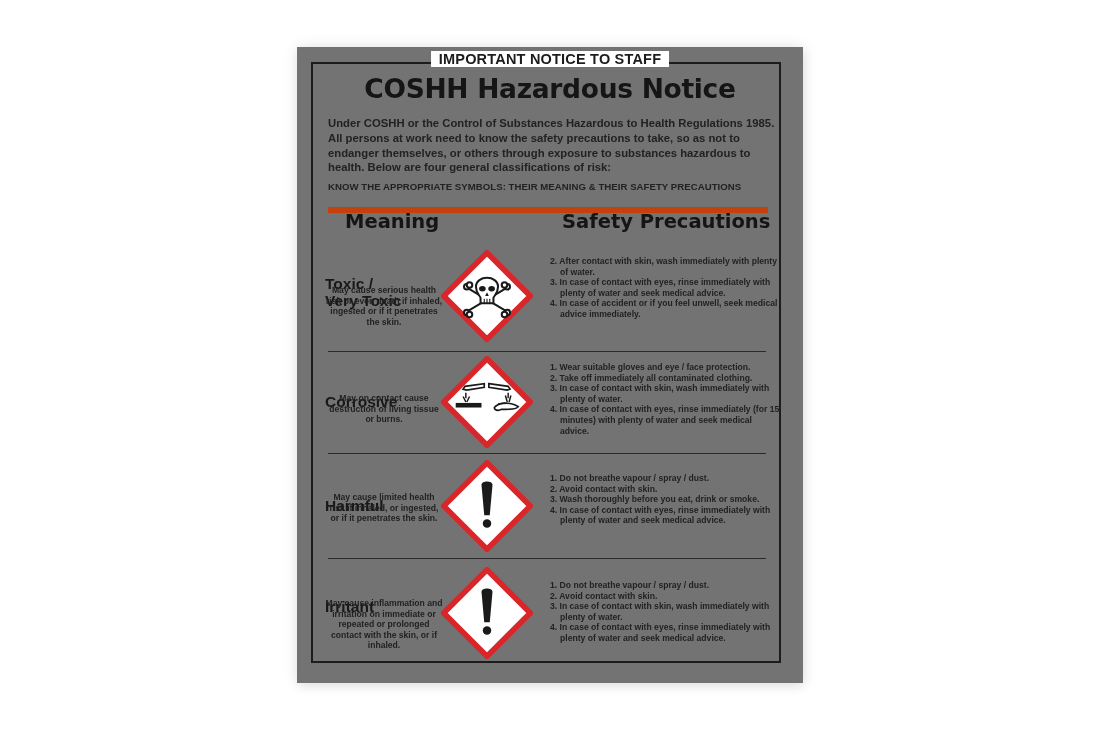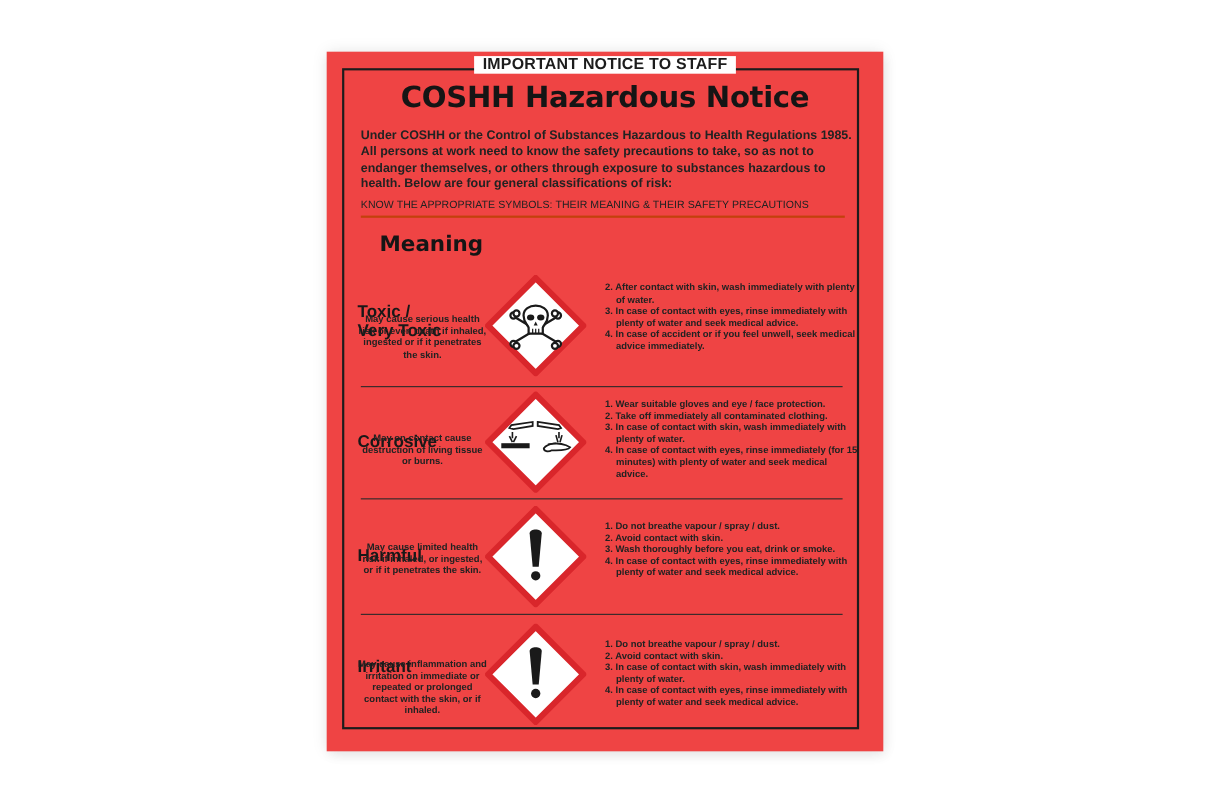--- a/index.html
+++ b/index.html
@@ -2,21 +2,21 @@
 <html><head>
 <meta charset="utf-8">
 <style>
   html, body { margin:0; padding:0; }
   body {
     width:1098px; height:732px; background:#ffffff; position:relative; overflow:hidden;
     font-family:"Liberation Sans", sans-serif; color:#1a1a1a;
   }
   .board {
     position:absolute; left:297px; top:47px; width:506px; height:636px;
-    background:#ef4444;
+    background:#737373;
     box-shadow: 0 0 14px rgba(0,0,0,0.10), 2px 4px 10px rgba(0,0,0,0.06);
   }
   .frame {
     position:absolute; left:14px; top:15px; width:470px; height:601px;
     border:2px solid #1c1c1c; box-sizing:border-box;
   }
   .kicker {
     position:absolute; left:0; right:0; top:4px; text-align:center;
     font-weight:bold; font-size:14.5px; letter-spacing:0.2px; color:#1c1c1c;
   }
@@ -25,22 +25,22 @@
     position:absolute; left:0; right:0; top:26px; text-align:center;
     font-family:"DejaVu Sans", sans-serif; font-weight:bold; font-size:26.5px; color:#151515;
     letter-spacing:-0.3px;
   }
   .intro {
     position:absolute; left:31px; top:69px; width:450px;
     font-weight:bold; font-size:11.3px; line-height:14.8px; color:#222;
   }
   .know {
     position:absolute; left:31px; top:134px; width:440px;
-    font-weight:normal; font-size:9.6px; color:#222; letter-spacing:0.05px;
-    padding-bottom:4px; border-bottom:2px solid #c2410c;
+    font-weight:bold; font-size:9.6px; color:#222; letter-spacing:0.05px;
+    padding-bottom:15px; border-bottom:6px solid #c2410c;
   }
   .col-head {
     position:absolute; top:163px;
     font-family:"DejaVu Sans", sans-serif; font-weight:bold; font-size:19.5px; color:#151515;
   }
   .col-meaning { left:48px; }
   .col-safety { left:265px; }
   .row { position:absolute; left:0; width:506px; }
   .hz-name {
     position:absolute; left:28px; font-weight:bold; font-size:15.5px; line-height:17px; color:#181818;margin-top:28px;
@@ -61,20 +61,21 @@
 
 <div class="board">
   <div class="frame"></div>
 
   <div class="kicker"><span>IMPORTANT NOTICE TO STAFF</span></div>
   <div class="title">COSHH Hazardous Notice</div>
   <div class="intro">Under COSHH or the Control of Substances Hazardous to Health Regulations 1985. All persons at work need to know the safety precautions to take, so as not to endanger themselves, or others through exposure to substances hazardous to health. Below are four general classifications of risk:</div>
   <div class="know">KNOW THE APPROPRIATE SYMBOLS: THEIR MEANING &amp; THEIR SAFETY PRECAUTIONS</div>
 
   <div class="col-head col-meaning">Meaning</div>
+  <div class="col-head col-safety">Safety Precautions</div>
 
   <div class="row" style="top:196px;">
     <div class="hz-name" style="top:4px;">
       <div>Toxic /</div>
       <div>Very Toxic</div>
     </div>
     <div class="hz-desc" style="top:42px;">May cause serious health risk or even death if inhaled, ingested or if it penetrates the skin.</div>
     <svg class="pict" style="top:7px;" viewBox="0 0 100 100">
       <polygon points="50,3 97,50 50,97 3,50" fill="#fff" stroke="#d9262b" stroke-width="6"></polygon>
       <g fill="#fff" stroke="#1a1a1a" stroke-width="2.2" stroke-linecap="round">

